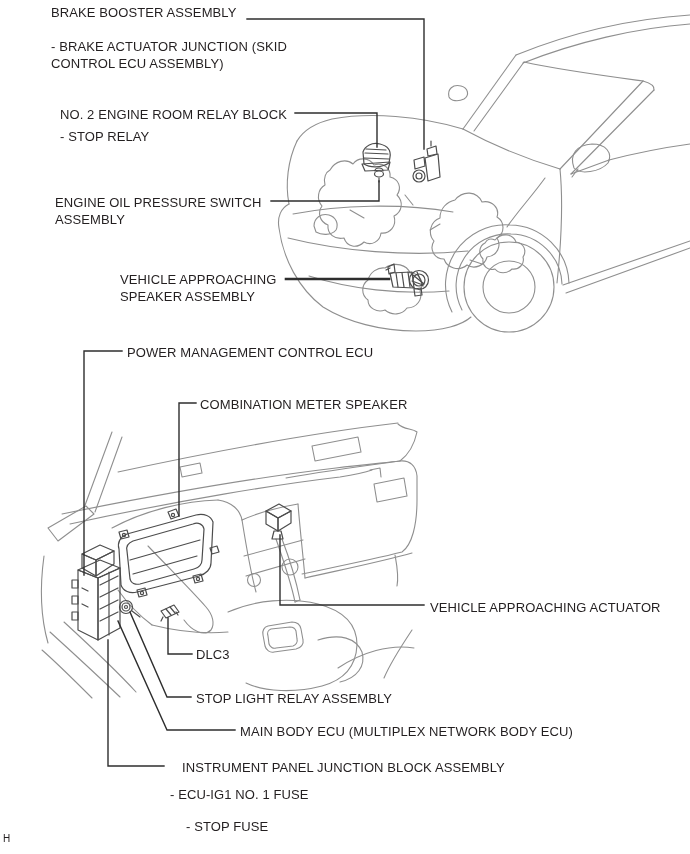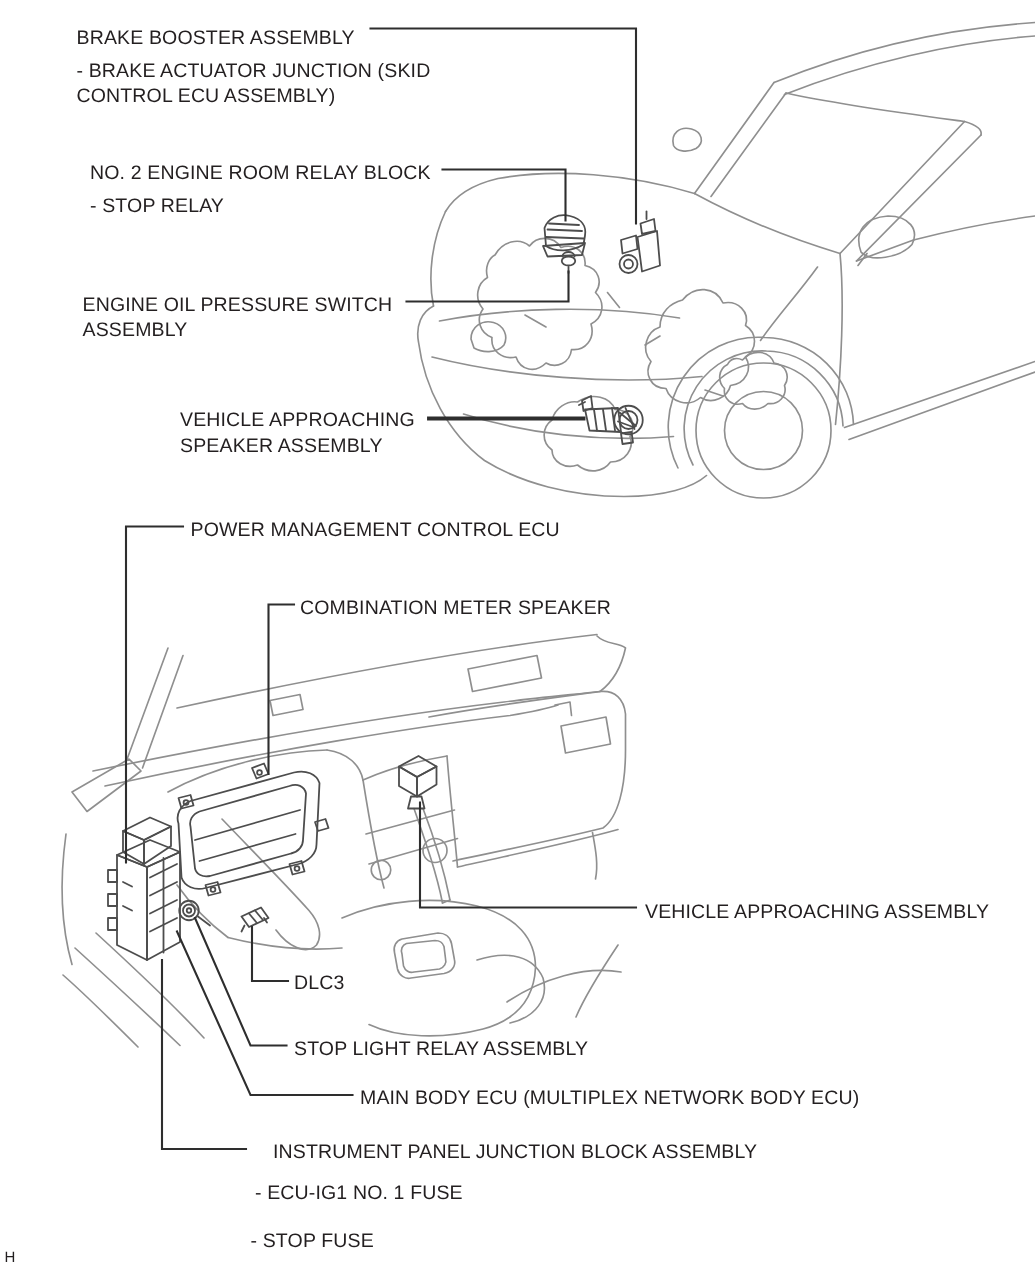--- a/index.html
+++ b/index.html
@@ -229,21 +229,21 @@
       <path d="M122,351 L84,351 L84,575"></path>
       <path d="M196,403 L179,403 L179,516"></path>
       <path d="M280,535 L280,605 L424,605"></path>
       <path d="M168,618 L168,654 L192,654"></path>
       <path d="M130,612 L167,697 L191,697"></path>
       <path d="M118,621 L167,730 L235,730"></path>
       <path d="M108,640 L108,766 L164,766"></path>
     </g>
   </svg>
 
-  <div class="lbl" style="left:51px;top:16px;">
+  <div class="lbl" style="left:51px;top:4px;">
     <div class="ln">BRAKE BOOSTER ASSEMBLY</div>
   </div>
 
   <div class="lbl" style="left:51px;top:38px;">
     <div class="ln">- BRAKE ACTUATOR JUNCTION (SKID</div>
     <div class="ln">CONTROL ECU ASSEMBLY)</div>
   </div>
 
   <div class="lbl" style="left:60px;top:106px;">
     <div class="ln">NO. 2 ENGINE ROOM RELAY BLOCK</div>
@@ -265,21 +265,21 @@
 
   <div class="lbl" style="left:127px;top:344px;">
     <div class="ln">POWER MANAGEMENT CONTROL ECU</div>
   </div>
 
   <div class="lbl" style="left:200px;top:396px;">
     <div class="ln">COMBINATION METER SPEAKER</div>
   </div>
 
   <div class="lbl lbl-wide" style="left:430px;top:598px;">
-    <div class="ln">VEHICLE APPROACHING ASSEMBLY</div>
+    <div class="ln">VEHICLE APPROACHING ACTUATOR</div>
   </div>
 
   <div class="lbl" style="left:196px;top:646px;">
     <div class="ln">DLC3</div>
   </div>
 
   <div class="lbl" style="left:196px;top:690px;">
     <div class="ln">STOP LIGHT RELAY ASSEMBLY</div>
   </div>
 
@@ -288,19 +288,19 @@
   </div>
 
   <div class="lbl" style="left:170px;top:759px;margin-left:12px;">
     <div class="ln">INSTRUMENT PANEL JUNCTION BLOCK ASSEMBLY</div>
   </div>
 
   <div class="lbl" style="left:170px;top:786px;">
     <div class="ln">- ECU-IG1 NO. 1 FUSE</div>
   </div>
 
-  <div class="lbl" style="left:167px;top:818px;">
+  <div class="lbl" style="left:186px;top:818px;">
     <div class="ln">- STOP FUSE</div>
   </div>
 
   <div class="corner" style="left:3px;top:833px;">H</div>
 
 </div>
 
 </body></html>

